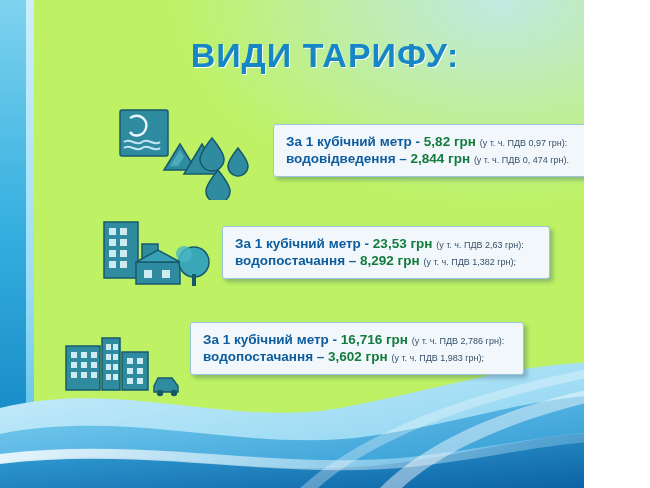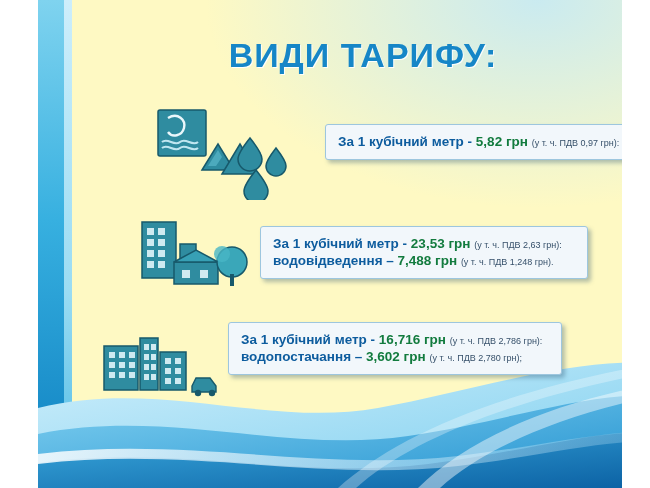--- a/index.html
+++ b/index.html
@@ -9,23 +9,22 @@
   body {
     width: 650px;
     height: 488px;
     font-family: "Liberation Sans", sans-serif;
     overflow: hidden;
   }
   .slide {
     position: relative;
     width: 584px;
     height: 488px;
-    background: #fef9c3;
+    background: #bef264;
     overflow: hidden;
-    margin-left: 38px;
   }
   
   .bg-left-band {
     position: absolute;
     left: 0; top: 0;
     width: 26px; height: 488px;
     background: linear-gradient(180deg,#7fd3ef 0%, #37b0e0 45%, #0d7fc0 100%);
   }
   .bg-left-band2 {
     position: absolute;
@@ -151,25 +150,30 @@
         <path d="M6 34 c6 -5 12 5 18 0 c6 -5 12 5 18 0" fill="none" stroke="#bfe6f0" stroke-width="2.2"></path>
         <path d="M6 40 c6 -5 12 5 18 0 c6 -5 12 5 18 0" fill="none" stroke="#bfe6f0" stroke-width="2.2"></path>
         <path d="M46 62 l16 -26 l16 26 Z" fill="#2f8ca0" stroke="#17596b" stroke-width="1.5"></path>
         <path d="M66 66 l18 -30 l18 30 Z" fill="#2f8ca0" stroke="#17596b" stroke-width="1.5"></path>
         <path d="M94 30 c8 10 12 16 12 21 a12 12 0 0 1 -24 0 c0 -5 4 -11 12 -21 Z" fill="#2f8ca0" stroke="#17596b" stroke-width="1.5"></path>
         <path d="M120 40 c7 9 10 14 10 18 a10 10 0 0 1 -20 0 c0 -4 3 -9 10 -18 Z" fill="#2f8ca0" stroke="#17596b" stroke-width="1.5"></path>
         <path d="M100 62 c8 10 12 16 12 21 a12 12 0 0 1 -24 0 c0 -5 4 -11 12 -21 Z" fill="#2f8ca0" stroke="#17596b" stroke-width="1.5"></path>
         <path d="M52 58 l10 -16 l4 7 l-6 9 Z" fill="#59b7c9" opacity=".7"></path>
       </svg>
     </div>
-    <div class="panel" style="position:absolute; left:169px; top:16px;">
+    <div class="panel" style="position:absolute; left:155px; top:16px;">
       <div class="line">
         <span class="main">За 1 кубічний метр -</span>
         <span class="val">5,82 грн</span>
         <span class="note">(у т. ч. ПДВ 0,97 грн):</span>
+      </div>
+      <div class="line">
+        <span class="main">водовідведення –</span>
+        <span class="val">2,844 грн</span>
+        <span class="note">(у т. ч. ПДВ 0, 474 грн).</span>
       </div>
     </div>
   </div>
 
   <div class="block" id="block2" style="left:98px; top:218px;">
     <div class="icon-art" style="left:0px; top:0px;">
       <svg width="130" height="80" viewBox="0 0 130 80" xmlns="http://www.w3.org/2000/svg">
         <rect x="6" y="4" width="34" height="56" fill="#2f8ca0" stroke="#17596b" stroke-width="1.5"></rect>
         <rect x="11" y="10" width="7" height="7" fill="#cfeaf1"></rect>
         <rect x="22" y="10" width="7" height="7" fill="#cfeaf1"></rect>
@@ -189,23 +193,23 @@
         <circle cx="86" cy="36" r="8" fill="#49b6c6" opacity=".8"></circle>
       </svg>
     </div>
     <div class="panel" style="position:absolute; left:124px; top:8px;">
       <div class="line">
         <span class="main">За 1 кубічний метр -</span>
         <span class="val">23,53 грн</span>
         <span class="note">(у т. ч. ПДВ 2,63 грн):</span>
       </div>
       <div class="line">
-        <span class="main">водовідведення –</span>
-        <span class="val">7,488 грн</span>
-        <span class="note">(у т. ч. ПДВ 1,248 грн).</span>
+        <span class="main">водопостачання –</span>
+        <span class="val">8,292 грн</span>
+        <span class="note">(у т. ч. ПДВ 1,382 грн);</span>
       </div>
     </div>
   </div>
 
   <div class="block" id="block3" style="left:62px; top:322px;">
     <div class="icon-art" style="left:0px; top:10px;">
       <svg width="130" height="70" viewBox="0 0 130 70" xmlns="http://www.w3.org/2000/svg">
         <rect x="4" y="14" width="34" height="44" fill="#2f8ca0" stroke="#17596b" stroke-width="1.5"></rect>
         <rect x="40" y="6" width="18" height="52" fill="#2f8ca0" stroke="#17596b" stroke-width="1.5"></rect>
         <rect x="60" y="20" width="26" height="38" fill="#2f8ca0" stroke="#17596b" stroke-width="1.5"></rect>
@@ -241,18 +245,18 @@
     </div>
     <div class="panel" style="position:absolute; left:128px; top:0px;">
       <div class="line">
         <span class="main">За 1 кубічний метр -</span>
         <span class="val">16,716 грн</span>
         <span class="note">(у т. ч. ПДВ 2,786 грн):</span>
       </div>
       <div class="line">
         <span class="main">водопостачання –</span>
         <span class="val">3,602 грн</span>
-        <span class="note">(у т. ч. ПДВ 2,780 грн);</span>
+        <span class="note">(у т. ч. ПДВ 1,983 грн);</span>
       </div>
     </div>
   </div>
 
 </div>
 
 </body></html>

